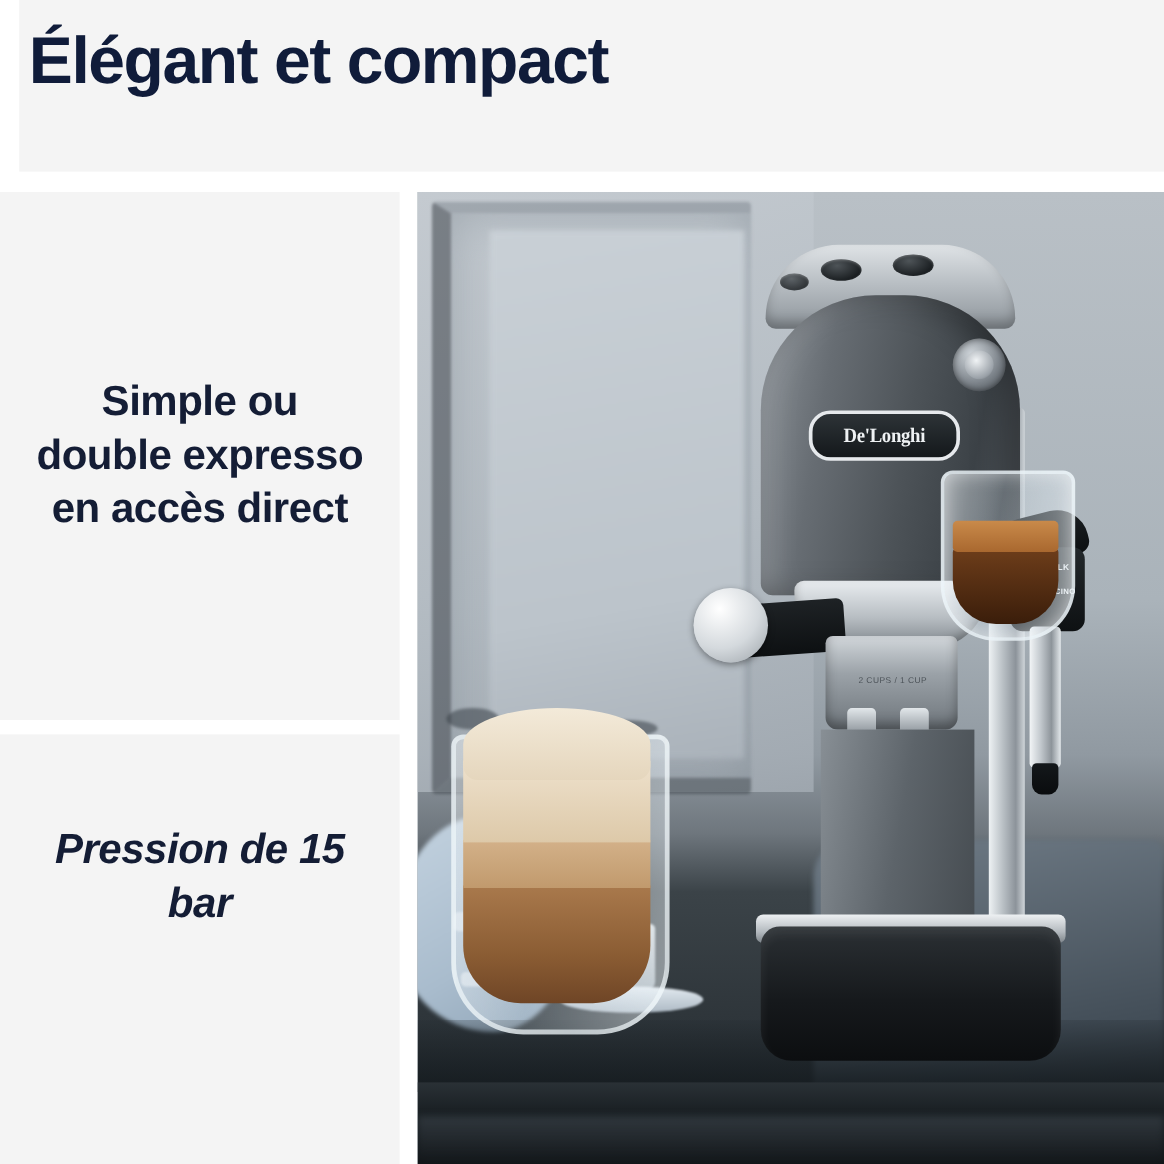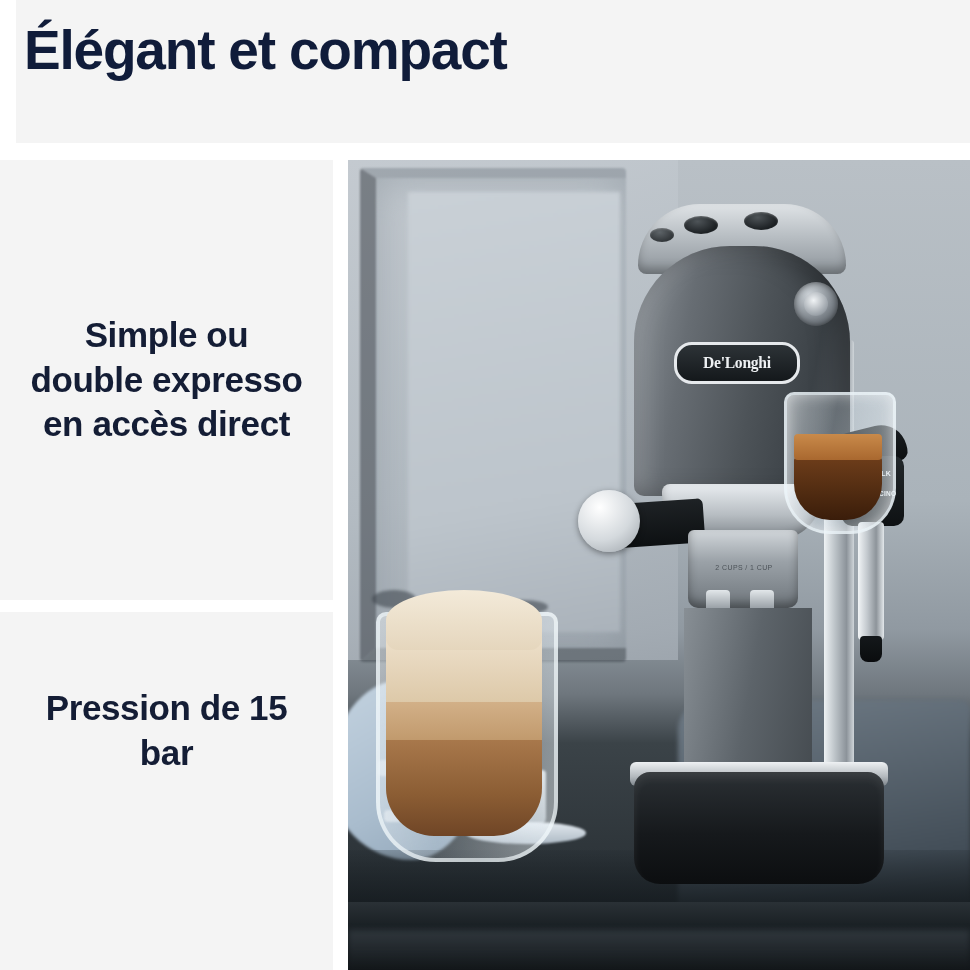--- a/index.html
+++ b/index.html
@@ -28,21 +28,21 @@
   .feature-card-1{top:0;height:440px;}
   .feature-card-2{top:452px;height:358px;}
 
   .feature-text{
     text-align:center;
     font-size:35px;font-weight:700;line-height:1.28;
     color:#141d35;letter-spacing:-0.4px;
     padding:0 26px;
     font-family:"Liberation Sans",sans-serif;
   }
-  .feature-text-2{margin-top:-120px;}
+  .feature-text-2{margin-top:-120px;font-style:italic;}
 
   
   .photo{
     position:absolute;left:348px;top:160px;width:738px;height:810px;
     overflow:hidden;background:#9aa3ab;
   }
   
   .bg-wall{
     position:absolute;inset:0;
     background:

